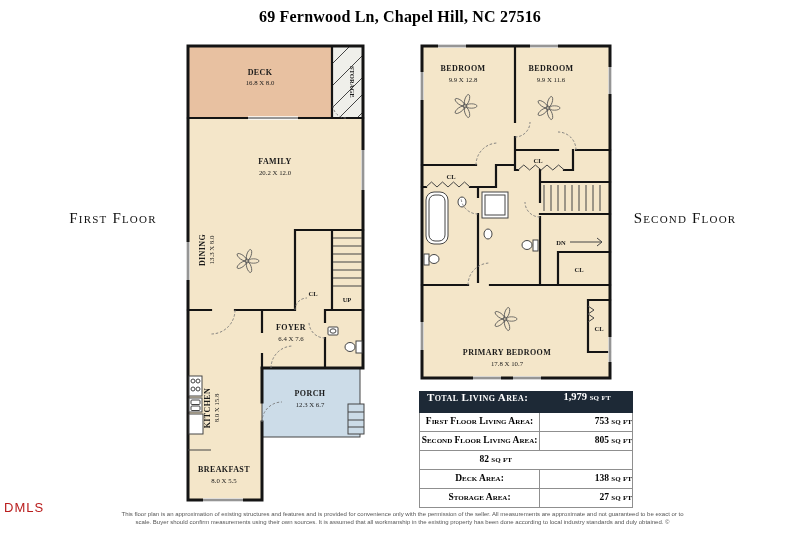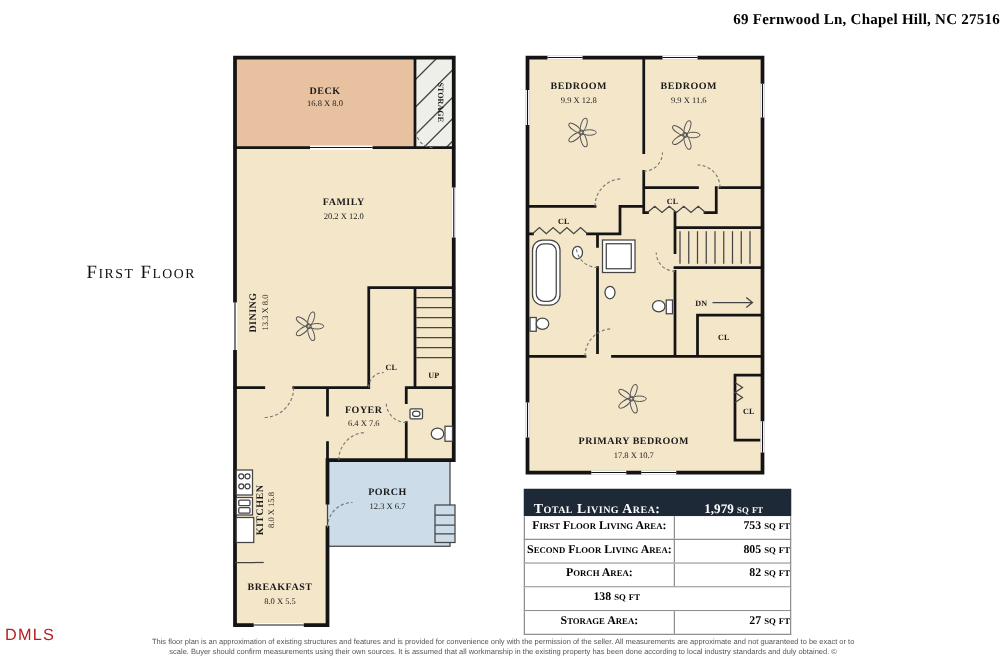--- a/index.html
+++ b/index.html
@@ -1,61 +1,62 @@
 <!DOCTYPE html>
 <html><head>
 <meta charset="utf-8">
 <style>
   * { margin:0; padding:0; box-sizing:border-box; }
   html,body { background:#ffffff; }
   .page { position:relative; width:800px; height:533px; background:#fff; overflow:hidden;
           font-family:"Liberation Serif", serif; }
-  .title { position:absolute; top:8px; left:0; width:100%; text-align:right;
-           font-size:12px; font-weight:bold; color:#000; letter-spacing:.2px; }
+  .title { position:absolute; top:8px; left:0; width:100%; text-align:center;
+           font-size:16px; font-weight:bold; color:#000; letter-spacing:.2px; }
   .floor-label { position:absolute; top:210px; width:160px; text-align:center;
            font-variant:small-caps; font-size:15px; letter-spacing:1.2px; color:#111; }
   #first-floor-label { left:33px; }
   #second-floor-label { left:605px; }
   #first-floor-svg { position:absolute; left:183px; top:42px; }
   #second-floor-svg { position:absolute; left:418px; top:42px; }
 
   .wall  { stroke:#141414; stroke-width:3;   fill:none; stroke-linecap:square; }
   .wall2 { stroke:#141414; stroke-width:2.2; fill:none; stroke-linecap:square; }
   .thin  { stroke:#444; stroke-width:1; fill:none; }
   .fx    { stroke:#444; stroke-width:1; fill:#fff; }
   .fxn   { stroke:#444; stroke-width:1; fill:none; }
   .darc  { stroke:#777; stroke-width:.9; fill:none; stroke-dasharray:2.5 1.8; }
   .win   { stroke:#141414; stroke-width:.9; }
   .winmask { stroke:#fff; stroke-width:3.4; }
   .room-name { font-size:8px; font-weight:bold; letter-spacing:.4px; fill:#1a1a1a; font-family:"Liberation Serif", serif; }
   .room-dims { font-size:6.8px; fill:#1a1a1a; font-family:"Liberation Serif", serif; }
   .small-label { font-size:6.5px; font-weight:bold; fill:#1a1a1a; font-family:"Liberation Serif", serif; }
 
   .area-table { position:absolute; left:419px; top:391px; width:214px; font-variant:small-caps; }
-  .at-header { display:flex; align-items:flex-end; background:#1d2936; color:#fff; height:22px; }
+  .at-header { display:flex; align-items:flex-start; background:#1d2936; color:#fff; height:22px; }
   .hlbl { flex:1; padding-left:8px; font-size:11px; font-weight:bold; letter-spacing:.4px; }
   .hval { width:92px; text-align:center; font-size:10.5px; font-weight:bold; }
   .at-row { display:flex; align-items:stretch; height:19px; background:#fff;
             border:1px solid #8f8f8f; border-top:none; }
   .rlbl { flex:1; text-align:center; font-size:9.5px; font-weight:bold;
           border-right:1px solid #8f8f8f; line-height:17px; }
   .rval { width:92px; text-align:right; font-size:9.5px; font-weight:bold; line-height:17px; }
 
   .watermark { position:absolute; left:4px; top:500px; font-family:"Liberation Sans", sans-serif;
                font-size:13px; color:#b91c1c; letter-spacing:1px; }
   .disclaimer { position:absolute; left:90px; top:511px; width:625px; text-align:center;
                 font-family:"Liberation Sans", sans-serif; font-size:6px; line-height:7.5px; color:#555; }
 </style>
 </head>
 <body>
 
 <div class="page">
 
   <div class="title">69 Fernwood Ln, Chapel Hill, NC 27516</div>
   <div class="floor-label" id="first-floor-label">First Floor</div>
+  <div class="floor-label" id="second-floor-label">Second Floor</div>
 
   <svg id="first-floor-svg" width="185" height="462" viewBox="0 0 185 462">
     <defs>
       <g id="fan-icon-1">
         <circle r="2" fill="none" stroke="#555" stroke-width="0.8"></circle>
         <g fill="none" stroke="#555" stroke-width="0.8">
           <ellipse cx="6.5" cy="0" rx="5.5" ry="2.2"></ellipse>
           <ellipse cx="6.5" cy="0" rx="5.5" ry="2.2" transform="rotate(72)"></ellipse>
           <ellipse cx="6.5" cy="0" rx="5.5" ry="2.2" transform="rotate(144)"></ellipse>
           <ellipse cx="6.5" cy="0" rx="5.5" ry="2.2" transform="rotate(216)"></ellipse>
@@ -253,24 +254,24 @@
     </div>
     <div class="at-row">
       <div class="rlbl">First Floor Living Area:</div>
       <div class="rval">753 sq ft</div>
     </div>
     <div class="at-row">
       <div class="rlbl">Second Floor Living Area:</div>
       <div class="rval">805 sq ft</div>
     </div>
     <div class="at-row">
-      <div class="rlbl">Porch Area:</div>
       <div class="rval">82 sq ft</div>
     </div>
     <div class="at-row">
+      <div class="rlbl">Deck Area:</div>
       <div class="rval">138 sq ft</div>
     </div>
     <div class="at-row">
       <div class="rlbl">Storage Area:</div>
       <div class="rval">27 sq ft</div>
     </div>
   </div>
 
   <div class="watermark">DMLS</div>
   <div class="disclaimer">

